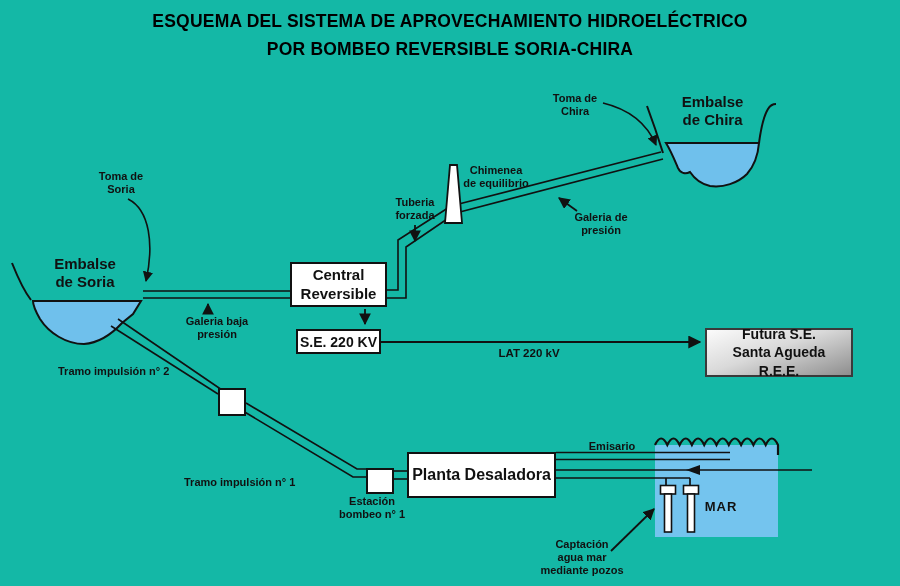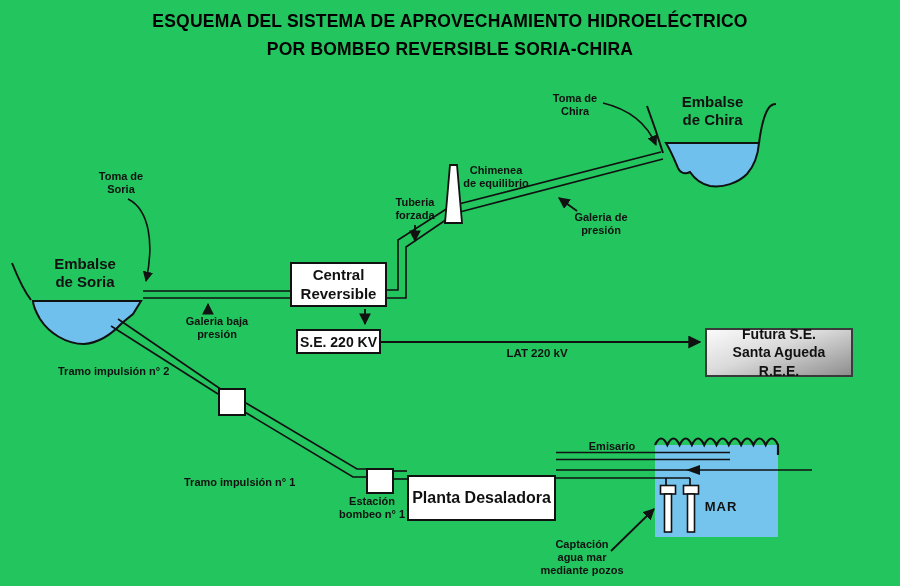--- a/index.html
+++ b/index.html
@@ -1,17 +1,17 @@
 <!DOCTYPE html>
 <html><head>
 <meta charset="utf-8">
 <style>
   html,body{margin:0;padding:0;background:#fff;}
   #stage{
-    position:relative;width:900px;height:586px;background:#22c55e;overflow:hidden;
+    position:relative;width:900px;height:586px;background:#14b8a6;overflow:hidden;
     font-family:"Liberation Sans","DejaVu Sans",sans-serif;color:#111;
   }
   #diagram-svg{position:absolute;left:0;top:0;width:900px;height:586px;}
   .title{
     position:absolute;left:0;top:7px;width:900px;text-align:center;
     font-weight:bold;font-size:17.5px;line-height:28px;letter-spacing:.2px;color:#000;
   }
   .lbl{
     position:absolute;font-weight:bold;font-size:11px;line-height:1.2;
     white-space:pre-line;text-align:center;color:#111;
@@ -19,21 +19,21 @@
   .lbl.left{text-align:left;}
   .big{font-size:15px;line-height:1.18;}
   .box{
     position:absolute;box-sizing:border-box;background:#fff;border:2.2px solid #111;
     display:flex;align-items:center;justify-content:center;text-align:center;
     font-weight:bold;color:#111;white-space:pre-line;
   }
   .box.small{border-width:2px;}
   #central-box{left:290px;top:262px;width:97px;height:45px;font-size:15px;line-height:1.25;}
   #se220-box{left:296px;top:329px;width:85px;height:25px;font-size:14px;white-space:nowrap;}
-  #planta-box{left:407px;top:452px;width:149px;height:46px;font-size:16px;white-space:nowrap;margin-top:23px;}
+  #planta-box{left:407px;top:452px;width:149px;height:46px;font-size:16px;white-space:nowrap;}
   #futura-box{
     left:705px;top:328px;width:148px;height:49px;font-size:14px;line-height:1.3;
     border:2px solid #3a3a3a;
     background:linear-gradient(160deg,#fbfbfb 0%,#d9d9d9 45%,#8e8e8e 100%);
   }
   #deposito-box{left:218px;top:388px;width:28px;height:28px;border-width:2px;}
   #estacion1-box{left:366px;top:468px;width:28px;height:26px;border-width:2px;}
   #mar-label{font-size:13px;letter-spacing:1px;}
 </style>
 </head>
@@ -146,20 +146,20 @@
   <div class="lbl" style="left:390px;top:196px;width:50px;">Tuberia
 forzada</div>
   <div class="lbl" style="left:568px;top:211px;width:66px;">Galeria de
 presión</div>
   <div class="lbl" style="left:180px;top:315px;width:74px;">Galeria baja
 presión</div>
   <div class="lbl left" style="left:58px;top:365px;width:132px;">Tramo impulsión n° 2</div>
   <div class="lbl left" style="left:184px;top:444px;width:132px;margin-top:32px;">Tramo impulsión n° 1</div>
   <div class="lbl" style="left:334px;top:495px;width:76px;">Estación
 bombeo n° 1</div>
-  <div class="lbl" style="left:495px;top:347px;width:68px;font-size:11.5px;margin-left:8px;">LAT 220 kV</div>
+  <div class="lbl" style="left:495px;top:347px;width:68px;font-size:11.5px;">LAT 220 kV</div>
   <div class="lbl" style="left:584px;top:440px;width:56px;text-align:center;">Emisario</div>
   <div class="lbl" id="mar-label" style="left:700px;top:499px;width:42px;">MAR</div>
   <div class="lbl" style="left:530px;top:538px;width:104px;">Captación
 agua mar
 mediante pozos</div>
 
 </div>
 
 </body></html>

